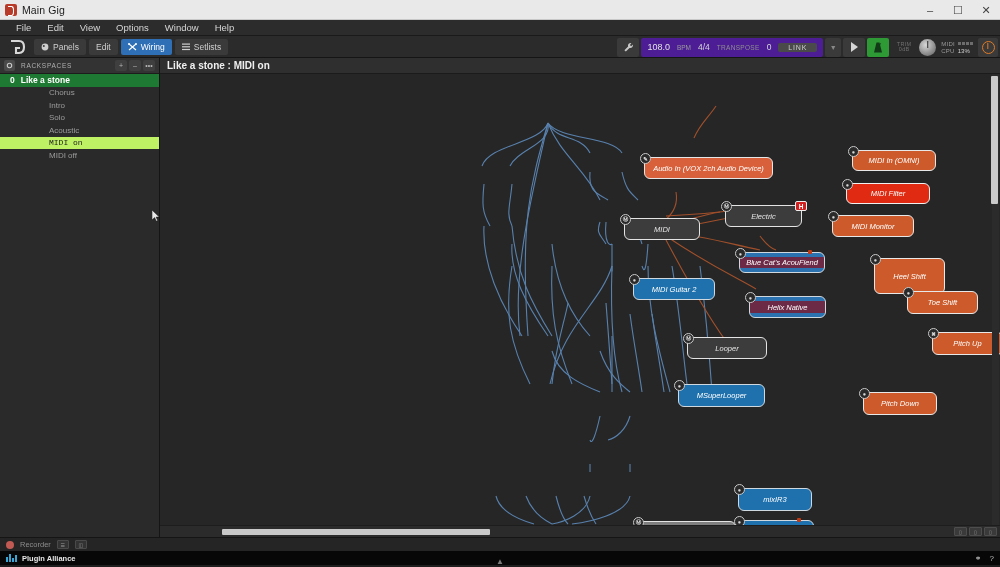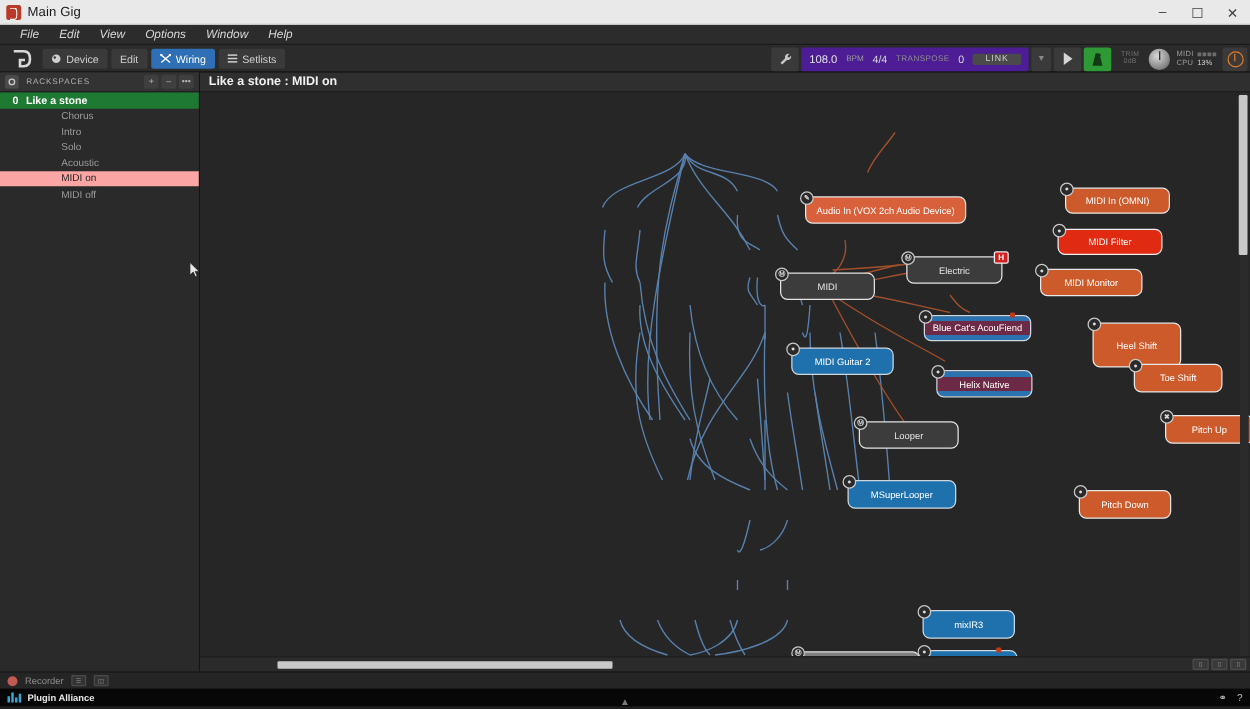--- a/index.html
+++ b/index.html
@@ -27,21 +27,21 @@
   .tb-title{ font-size:10.5px; color:#1a1a1a; letter-spacing:.1px;}
   .tb-btns{ position:absolute; right:0; top:0; height:20px; display:flex;}
   .tb-btn{
     width:28px;height:20px;display:flex;align-items:center;justify-content:center;
     font-size:11px;color:#444;
   }
 
   
   .menubar{
     height:16px;background:#2c2c2c;display:flex;align-items:center;
-    padding-left:8px;border-bottom:1px solid #1a1a1a;font-style:italic;
+    padding-left:8px;border-bottom:1px solid #1a1a1a;
   }
   .menu-item{
     font-size:9.5px;color:#d6d6d6;padding:0 8px;line-height:16px;
   }
 
   
   .toolbar{
     height:22px;background:#2b2b2b;display:flex;align-items:center;
     border-bottom:1px solid #151515;position:relative;
   }
@@ -151,21 +151,21 @@
   }
   .rs-list{ flex:1; padding-top:0; background:#2a2a2a;}
   .rs-row{
     height:12.5px;display:flex;align-items:center;font-size:8px;
     color:#a8a8a8;padding-left:10px;
   }
   .rs-row.rack{
     background:#1e7a32;color:#fff;font-weight:bold;padding-left:10px;gap:6px;font-size:8.5px;
   }
   .rs-row.variation{ padding-left:49px; color:#9c9c9c;}
-  .rs-row.variation.selected{ background:#fca5a5; color:#1d1d1d;}
+  .rs-row.variation.selected{ background:#bef264; color:#1d1d1d;font-family:Liberation Mono, monospace;}
   .cursor{
     position:absolute;left:152px;top:152px;width:8px;height:12px;pointer-events:none;
   }
 
   
   .canvas-wrap{ flex:1; display:flex; flex-direction:column; background:#242424;}
   .canvas-title{
     height:16px;background:#2f2f2f;display:flex;align-items:center;padding-left:7px;
     border-bottom:1px solid #1b1b1b;
   }
@@ -173,21 +173,21 @@
   .canvas{
     flex:1;position:relative;background:#262626;overflow:hidden;
   }
   .wires{ position:absolute; inset:0; }
 
   .node{
     position:absolute;border-radius:6px;display:flex;align-items:center;
     justify-content:center;font-size:7.5px;color:#fff;
     border:1.6px solid #d9d9d9;white-space:nowrap;
   }
-  .node .lbl{ pointer-events:none; }
+  .node .lbl{ pointer-events:none;font-style:italic; }
   .node.audio-in   { background:#d8603a; border-color:#e6e6e6;}
   .node.midi       { background:#cc5a2a; border-color:#e8e8e8;}
   .node.midi-filter{ background:#e02b12; border-color:#f0f0f0;}
   .node.plain      { background:#3c3c3c; border-color:#e4e4e4; color:#e4e4e4;}
   .node.plain-d    { background:#3a3a3a; border:1.6px dashed #cfcfcf; color:#e4e4e4;}
   .node.grey       { background:#7f7f7f; border-color:#e4e4e4; color:#fff;}
   .node.blue       { background:#1e71ad; border-color:#cfd8de; color:#fff;}
   .node.plugin{
     background:linear-gradient(to bottom,#2a72b0 0 22%,#6d2a46 22% 78%,#2a72b0 78% 100%);
     border-color:#cfd8de;color:#fff;
@@ -278,21 +278,21 @@
     <svg width="20" height="16" viewBox="0 0 20 16">
       <path d="M3 2 L11 2 Q16 2 16 8 Q16 14 11 14 L8 14 L8 9 L12 9" fill="none" stroke="#d8d8d8" stroke-width="2.1"></path>
     </svg>
   </div>
 
   <div class="tbtn">
     <svg width="8" height="8" viewBox="0 0 8 8">
       <circle cx="4" cy="4" r="3.4" fill="#cfcfcf"></circle>
         <circle cx="2.8" cy="3" r="1" fill="#3a3a3a"></circle>
     </svg>
-    <span>Device</span>
+    <span>Panels</span>
   </div>
 
   <div class="tbtn">
     <span>Edit</span>
   </div>
 
   <div class="tbtn active">
     <svg width="9" height="8" viewBox="0 0 9 8">
       <path d="M1 1 L8 7 M8 1 L1 7" stroke="#fff" stroke-width="1.1" fill="none"></path>
       <circle cx="1" cy="1" r="1" fill="#fff"></circle>

